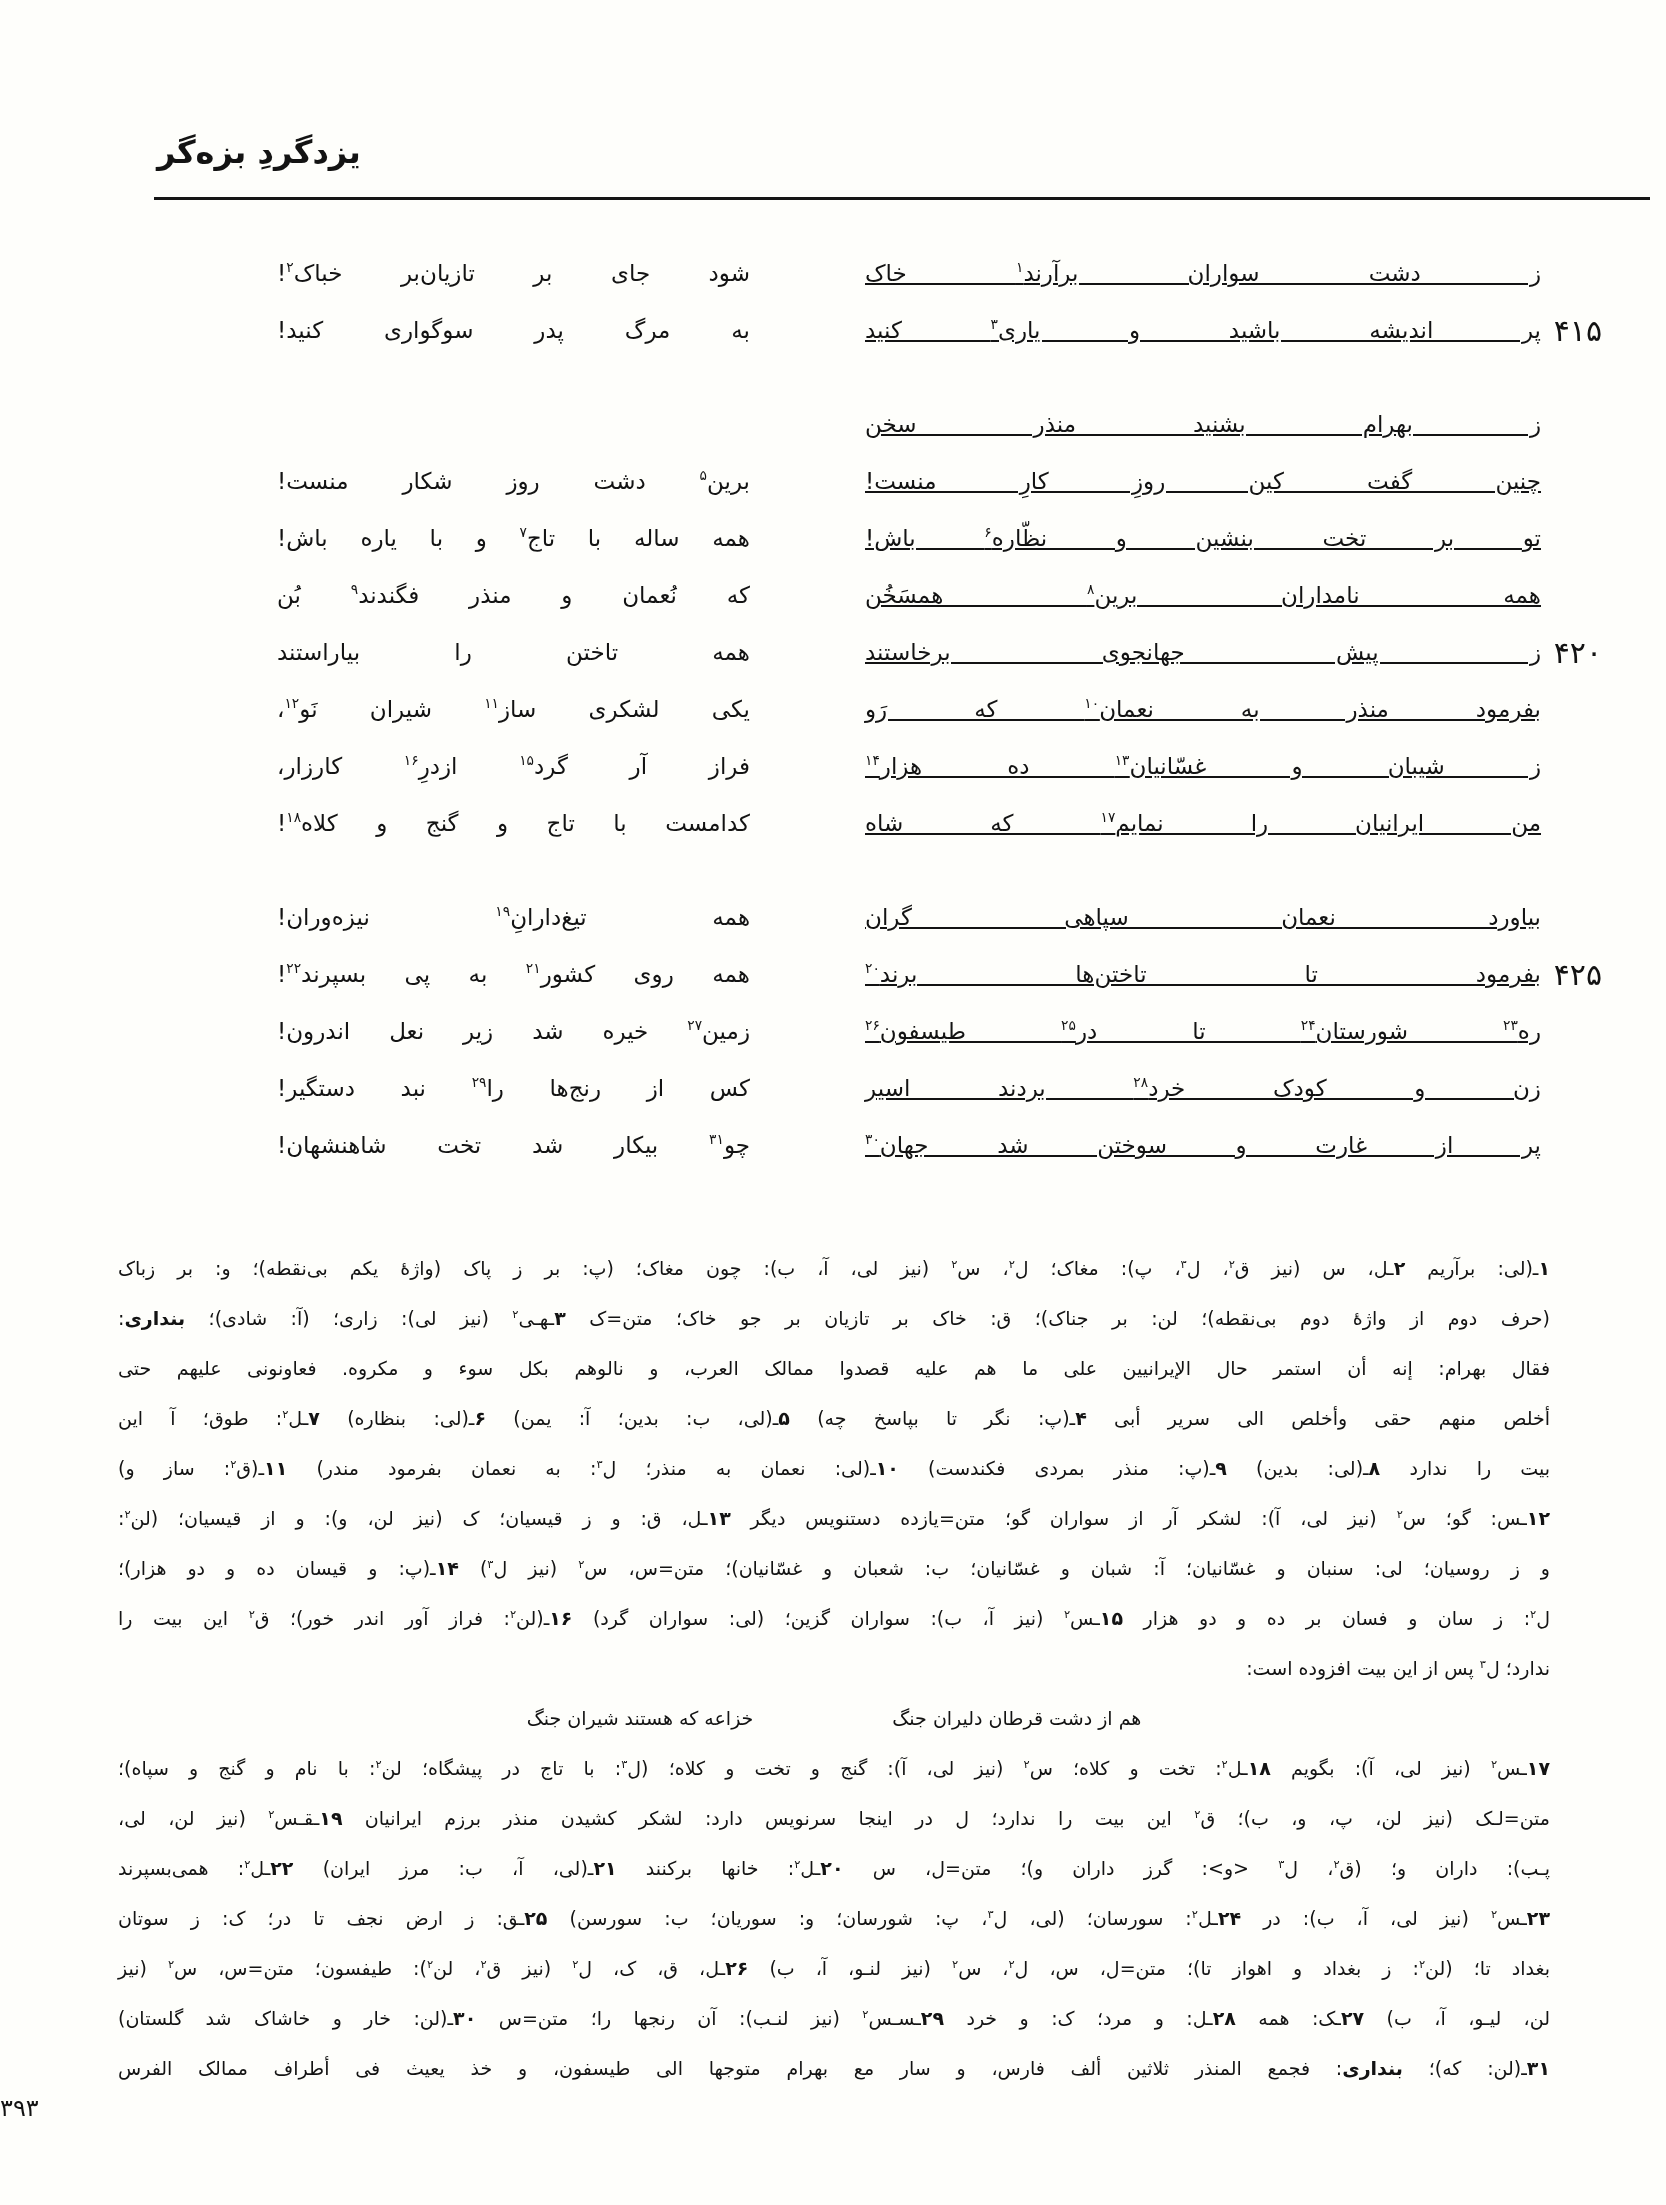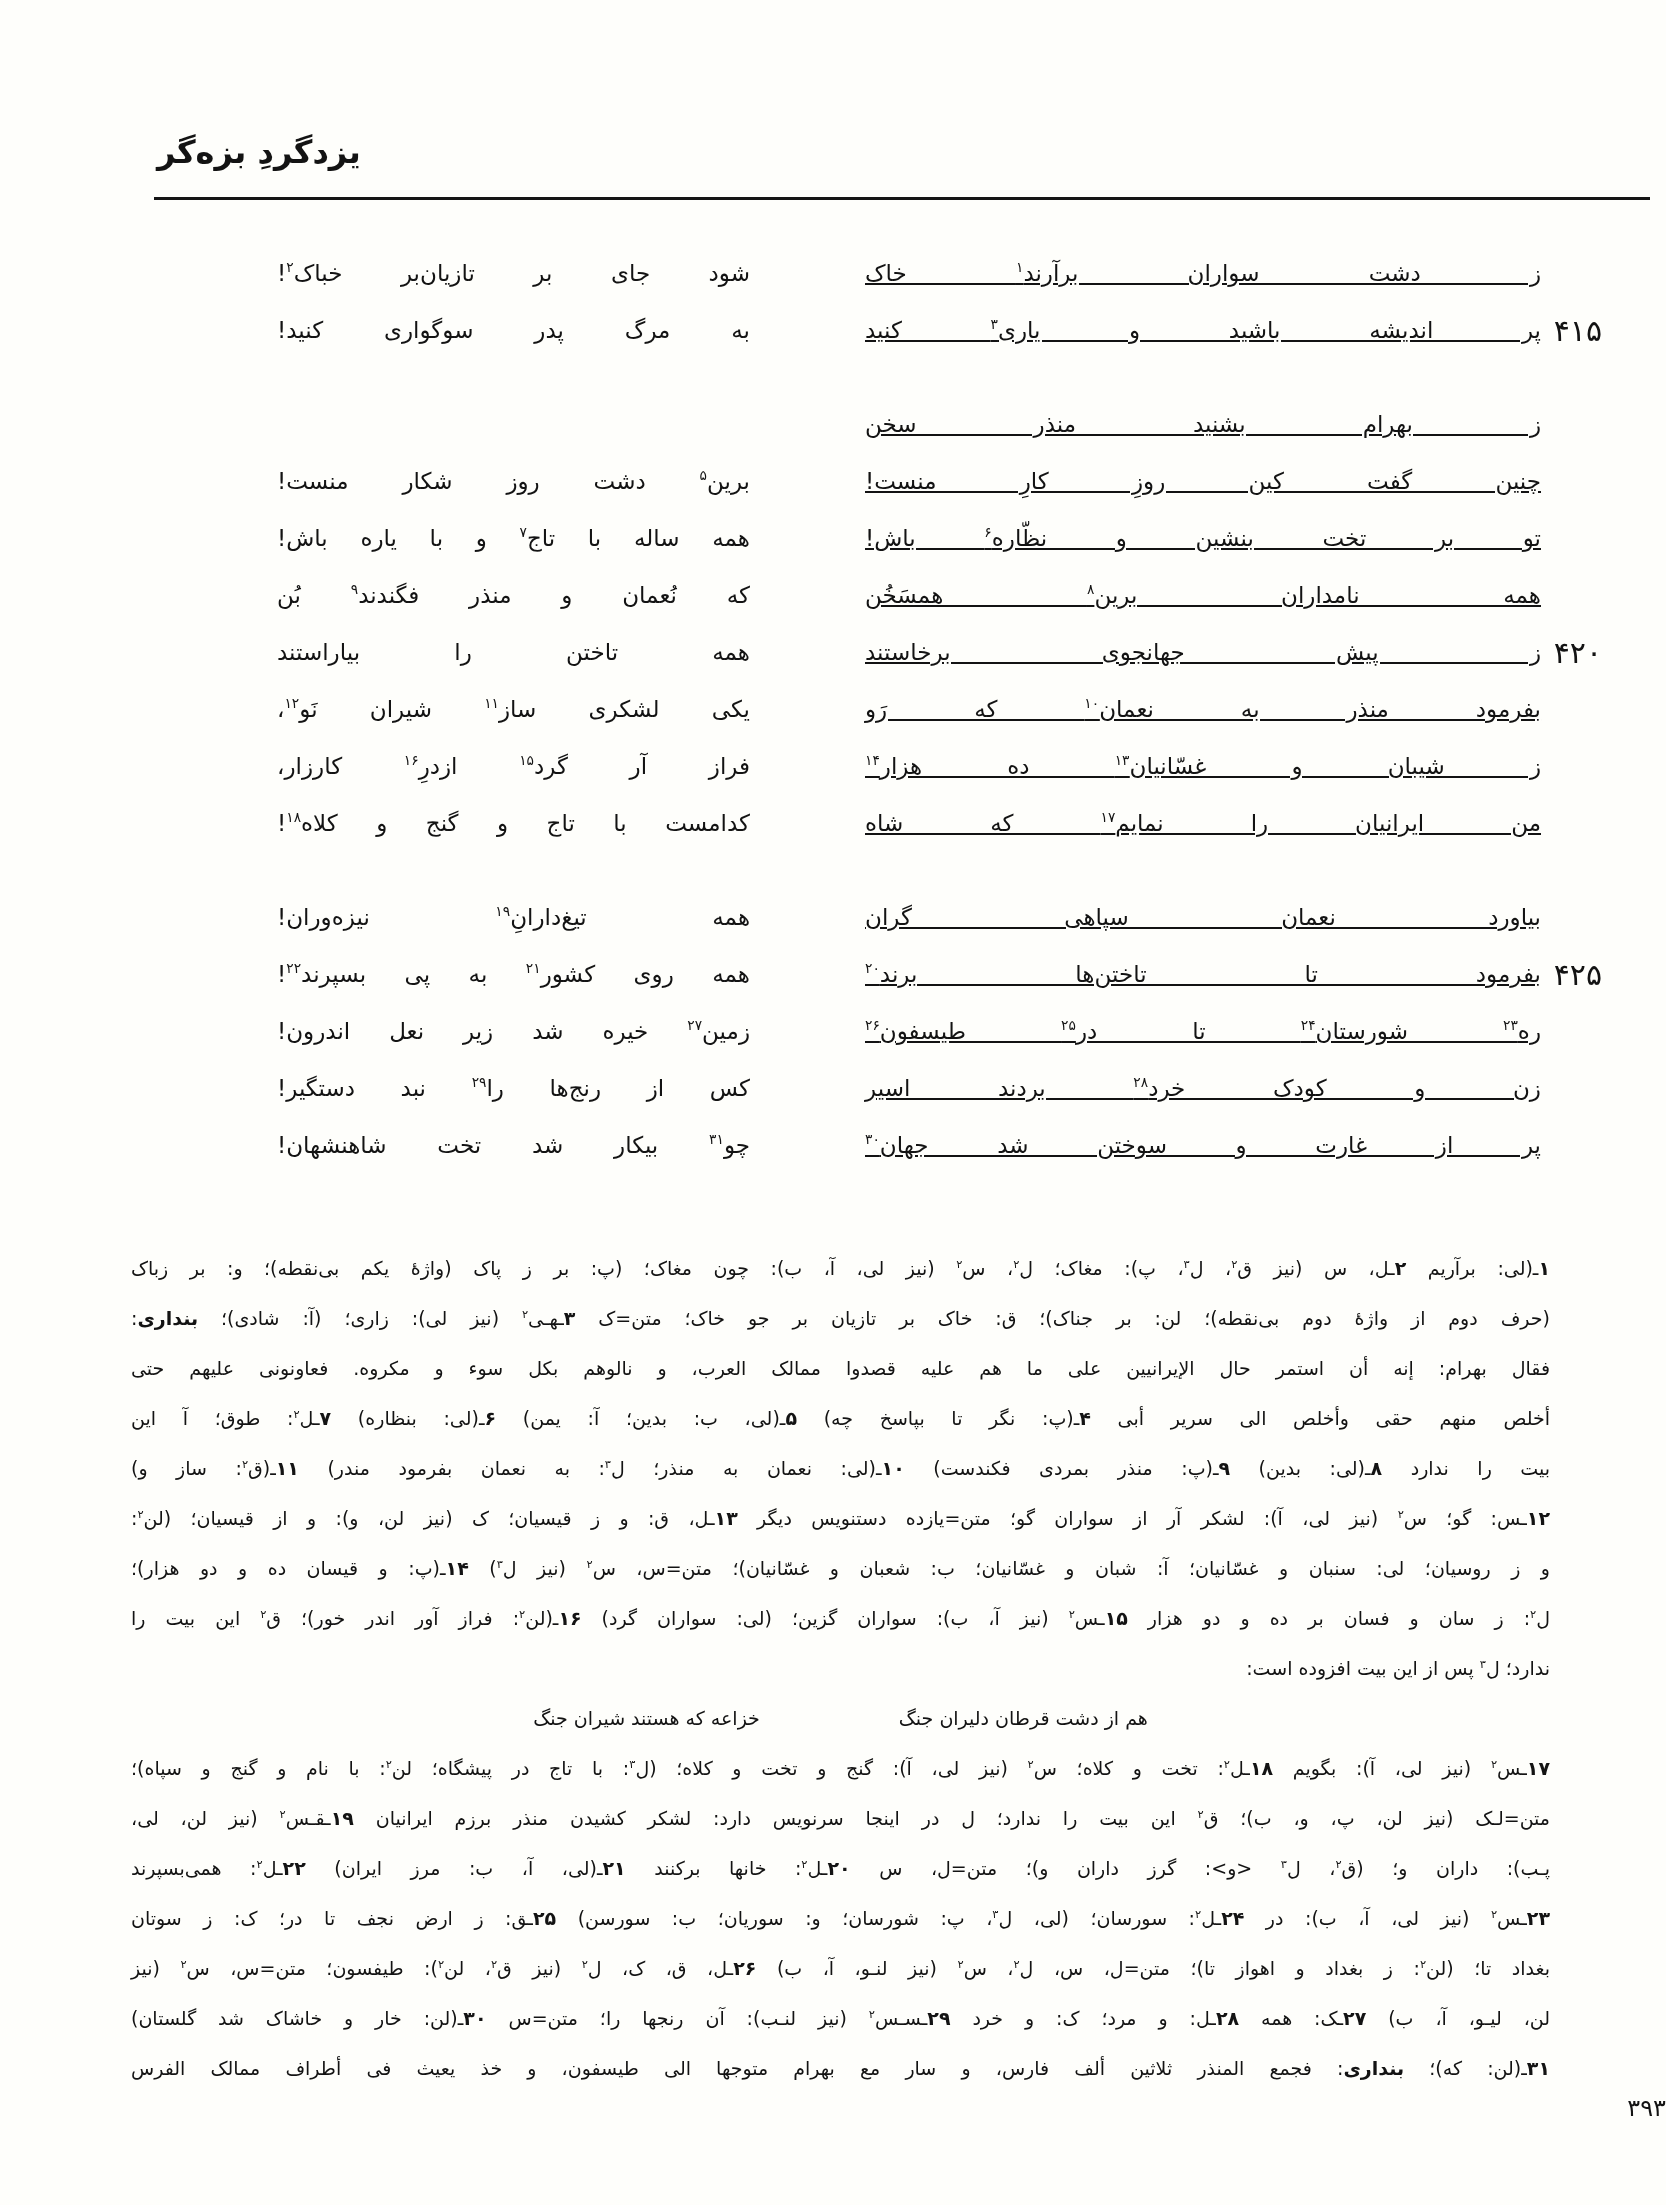--- a/index.html
+++ b/index.html
@@ -29,35 +29,35 @@
   .vblock{margin-bottom:37px;}
   .vrow{display:flex;align-items:center;height:57px;}
   .vnum{width:61px;font-size:30px;text-align:right;flex:none;}
   .hemi{font-size:23px;line-height:1.55;}
   .hemi-r{width:676px;flex:none;text-align:justify;text-align-last:justify;text-decoration:underline;}
   .vgap{width:115px;flex:none;}
   .hemi-l{width:473px;flex:none;text-align:justify;text-align-last:justify;}
   sup{font-size:60%;line-height:0;}
   b{font-weight:bold;}
   
-  .apparatus{position:absolute;top:1243px;right:116px;left:131px;}
+  .apparatus{position:absolute;top:1243px;right:116px;left:118px;}
   .fl{
     font-size:19px;line-height:50px;height:50px;
     text-align:justify;text-align-last:justify;
     white-space:nowrap; 
   }
   .fl.end{text-align-last:right;}
   .fverse{
     display:flex;justify-content:center;gap:139px;
     font-size:19px;line-height:50px;height:50px;
   }
   
   .folio{
     position:absolute;top:2094px;left:0;right:0;
-    text-align:right;font-size:24px;
+    text-align:left;font-size:24px;
   }
 </style>
 </head>
 <body>
 
 <div class="page">
 
   <div class="running-head">یزدگردِ بزه‌گر</div>
   <div class="head-rule"></div>
 

